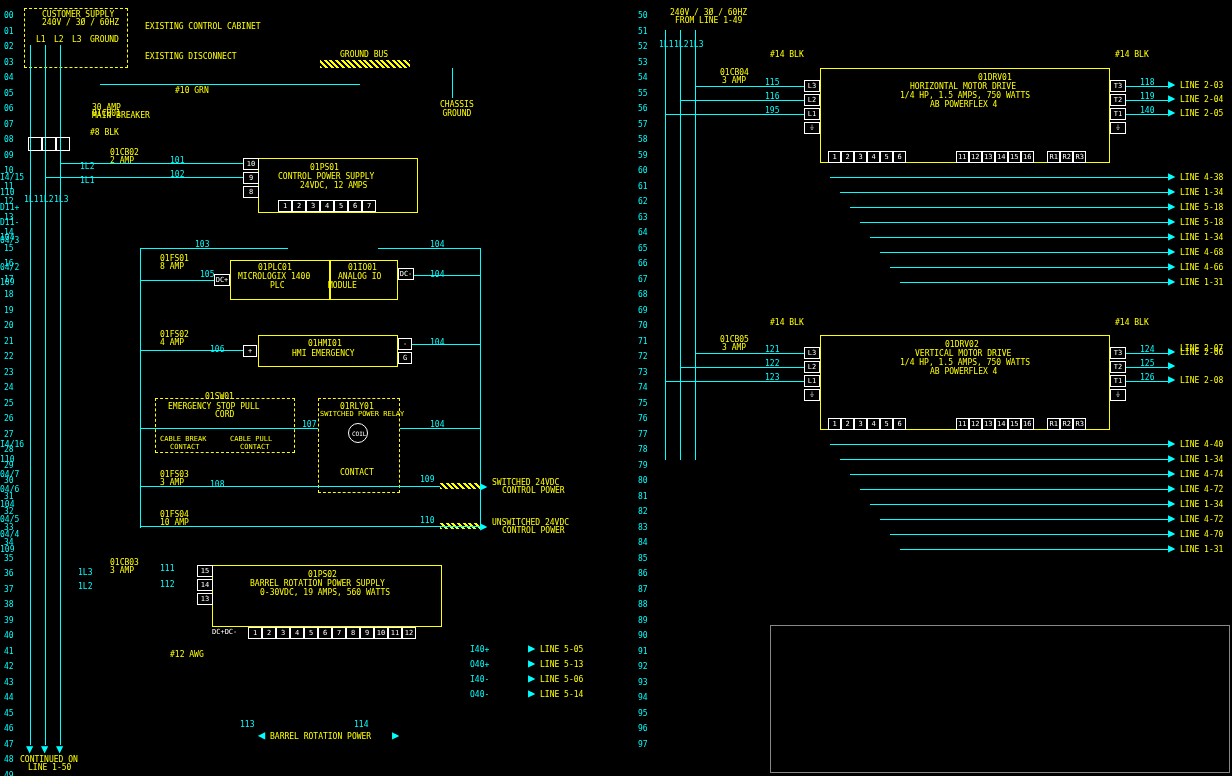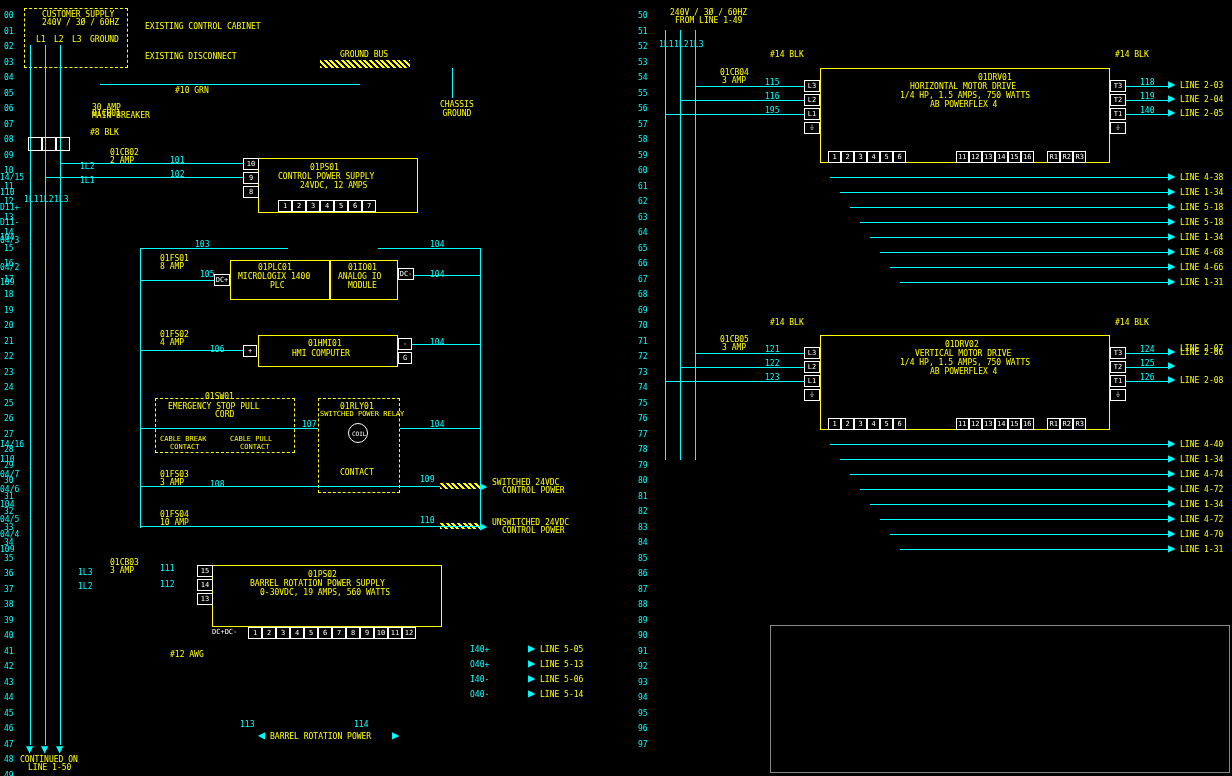--- a/index.html
+++ b/index.html
@@ -180,33 +180,33 @@
 <div class="line-c" style="left:60px;top:163px;width:183px;height:1px"></div>
 <div class="line-c" style="left:45px;top:177px;width:198px;height:1px"></div>
 
 <div class="box" style="left:230px;top:260px;width:100px;height:40px"></div>
 <div class="box" style="left:330px;top:260px;width:68px;height:40px"></div>
 <div class="txt" style="left:258px;top:263px">01PLC01</div>
 <div class="txt" style="left:238px;top:272px">MICROLOGIX 1400</div>
 <div class="txt" style="left:270px;top:281px">PLC</div>
 <div class="txt" style="left:348px;top:263px">01IO01</div>
 <div class="txt" style="left:338px;top:272px">ANALOG IO</div>
-<div class="txt" style="left:348px;top:281px">MODULE</div>
+<div class="txt" style="left:328px;top:281px">MODULE</div>
 <div class="tbox" style="left:214px;top:274px;width:16px">DC+</div>
 <div class="tbox" style="left:398px;top:268px;width:16px">DC-</div>
 <div class="txt" style="left:160px;top:254px">01FS01</div>
 <div class="txt" style="left:160px;top:262px">8 AMP</div>
 <div class="txtc" style="left:200px;top:270px">105</div>
 <div class="txtc" style="left:195px;top:240px">103</div>
 <div class="txtc" style="left:430px;top:240px">104</div>
 <div class="txtc" style="left:430px;top:270px">104</div>
 
 <div class="box" style="left:258px;top:335px;width:140px;height:32px"></div>
 <div class="txt" style="left:308px;top:339px">01HMI01</div>
-<div class="txt" style="left:292px;top:349px">HMI COMPUTER</div>
+<div class="txt" style="left:292px;top:349px">HMI EMERGENCY</div>
 <div class="tbox" style="left:243px;top:345px;width:14px">+</div>
 <div class="tbox" style="left:398px;top:338px;width:14px">-</div>
 <div class="tbox" style="left:398px;top:352px;width:14px">G</div>
 <div class="txt" style="left:160px;top:330px">01FS02</div>
 <div class="txt" style="left:160px;top:338px">4 AMP</div>
 <div class="txtc" style="left:210px;top:345px">106</div>
 <div class="txtc" style="left:430px;top:338px">104</div>
 
 <div class="dbox" style="left:155px;top:398px;width:140px;height:55px"></div>
 <div class="txt" style="left:205px;top:392px">01SW01</div>

